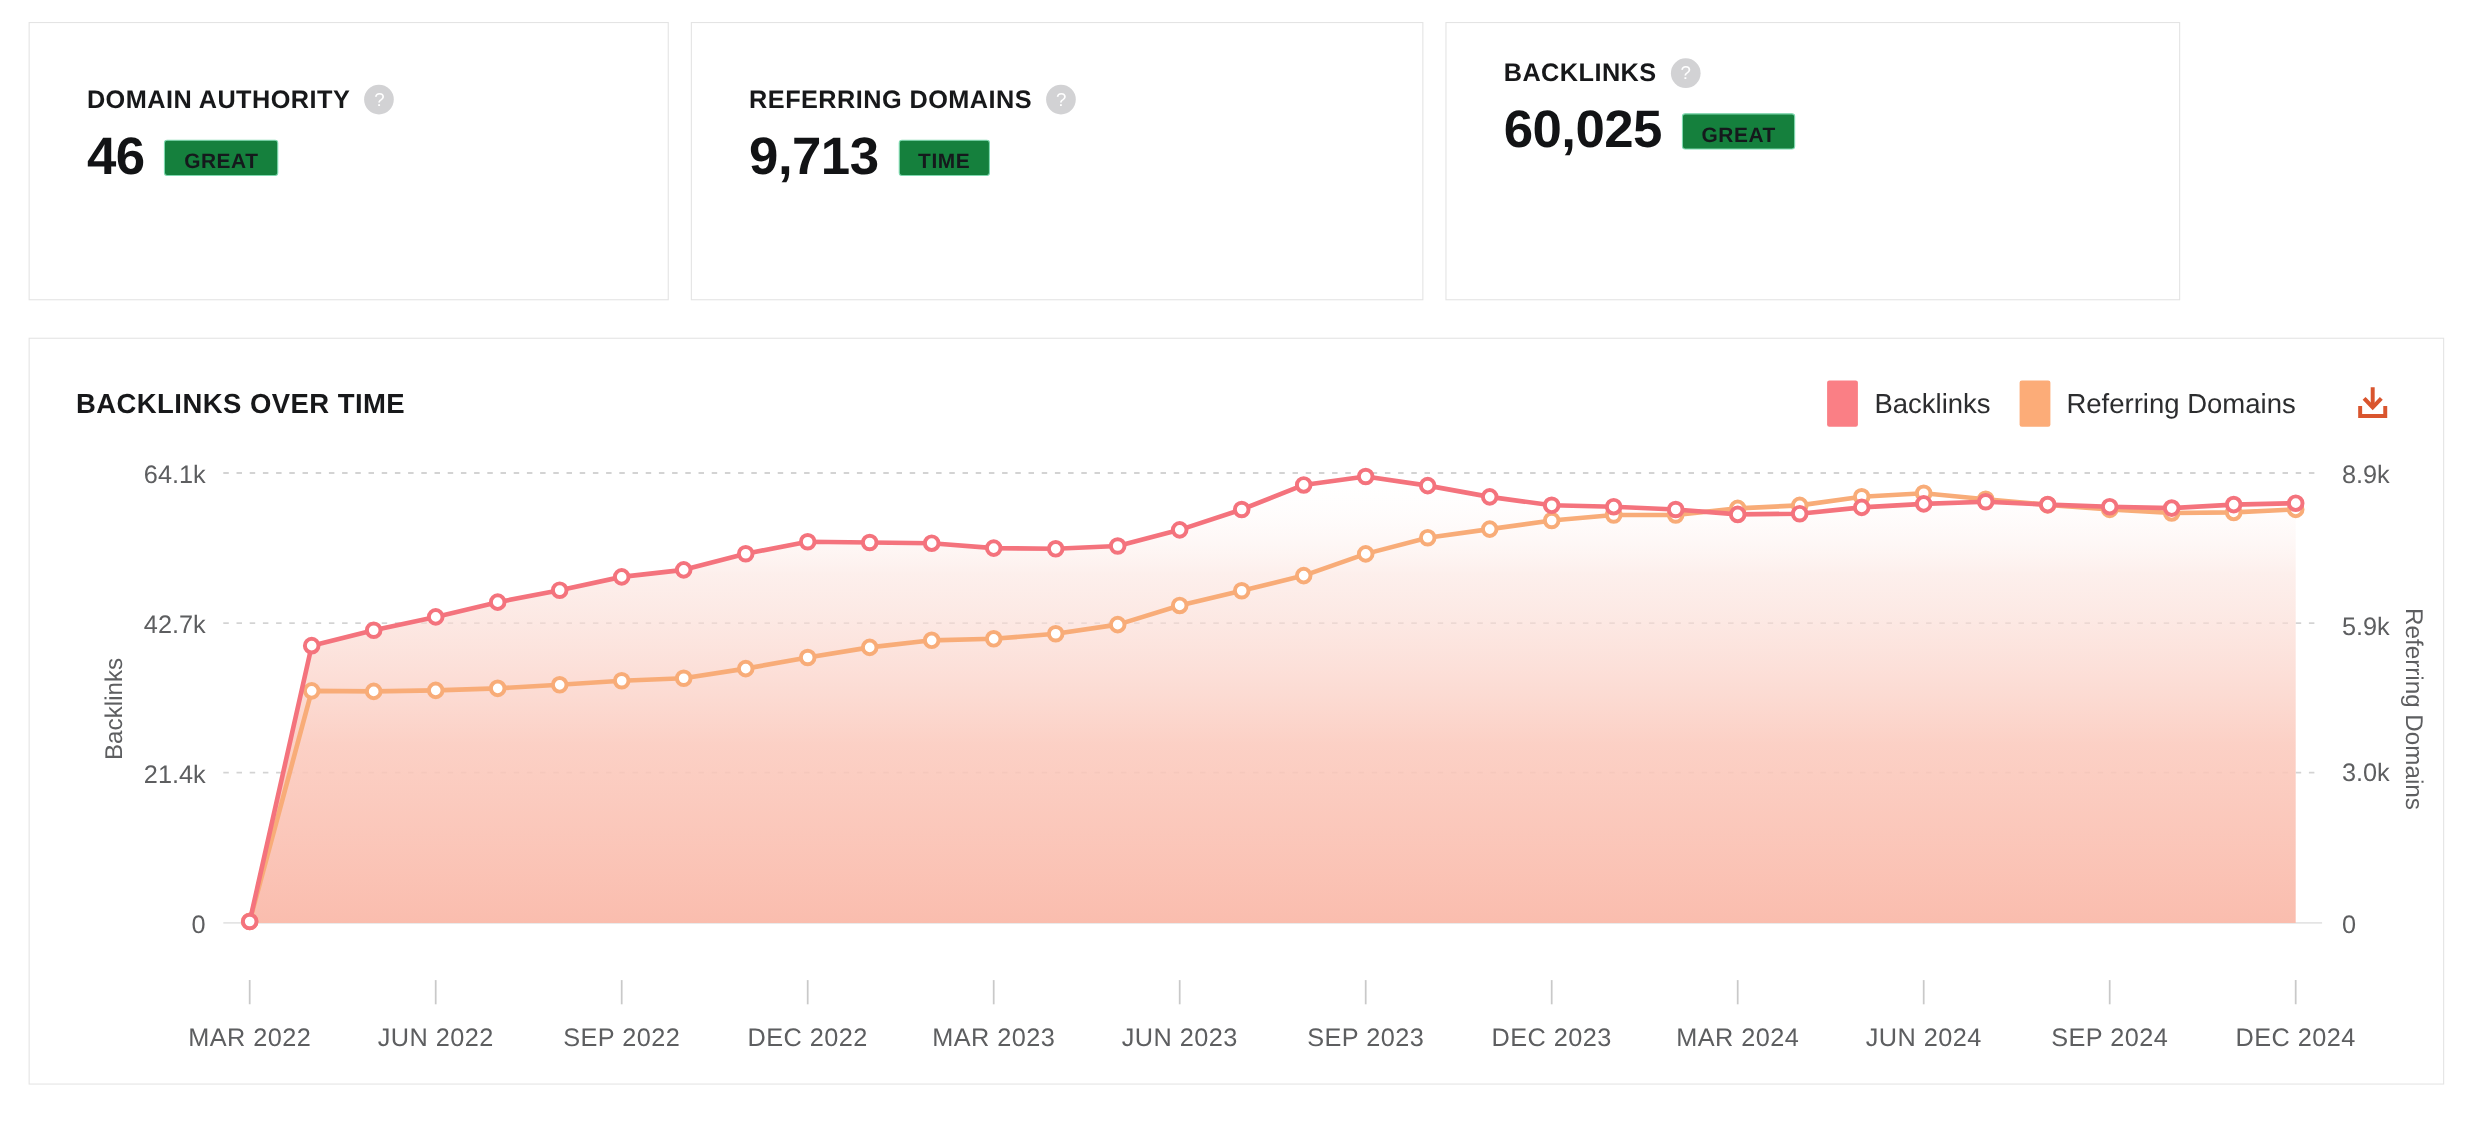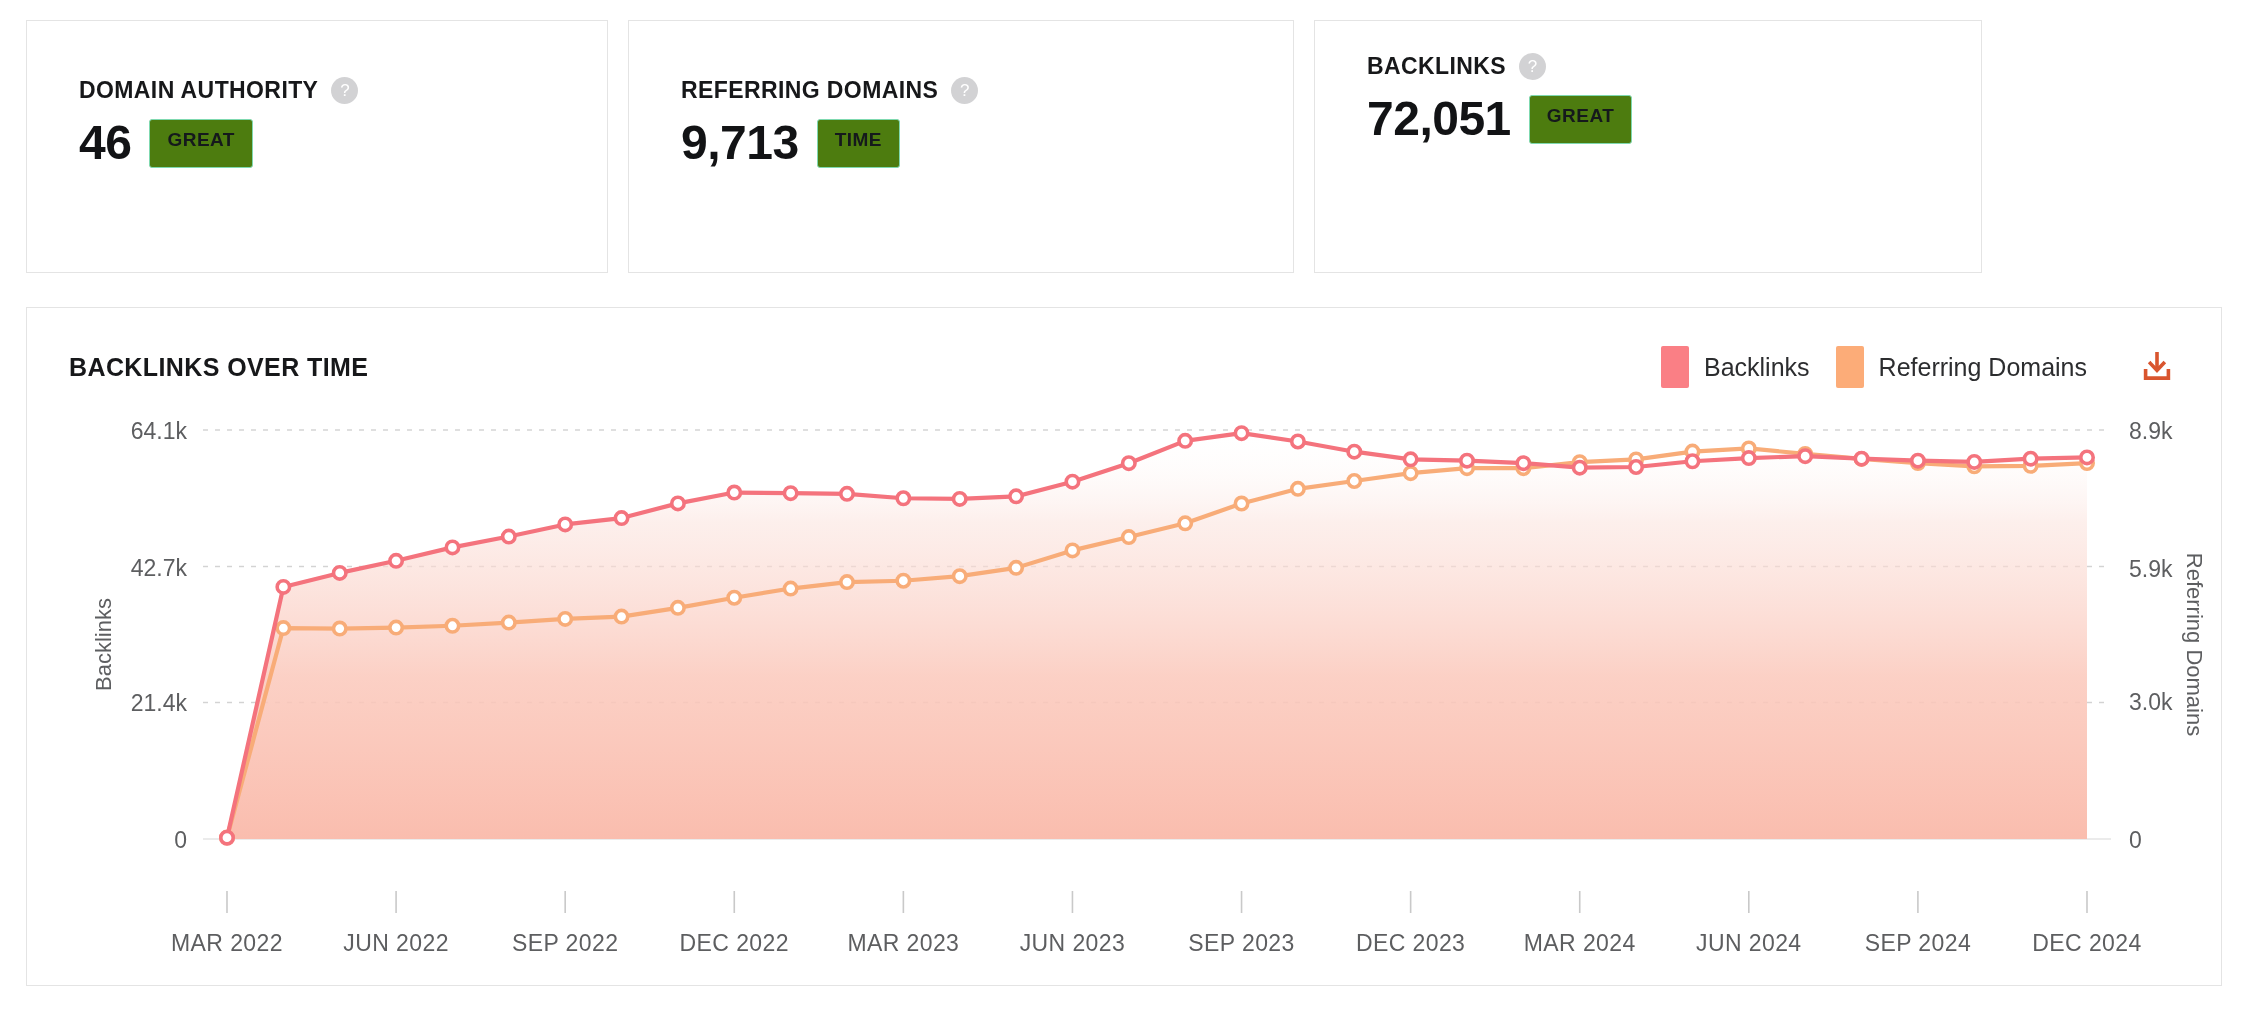--- a/index.html
+++ b/index.html
@@ -77,26 +77,26 @@
   .kpi-value {
     font-size: 48px;
     font-weight: 700;
     letter-spacing: -0.5px;
     color: #121315;
     line-height: 1.05;
   }
   .badge {
     display: inline-block;
     border: 1px solid #7fd9b0;
-    background: #4d7c0f;
+    background: #15803d;
     color: #15191c;
     font-size: 19px;
     font-weight: 700;
     letter-spacing: 0.5px;
-    padding: 9px 17px 16px 17px;
+    padding: 9px 17px 0 17px;
     border-radius: 3px;
   }
   .kpi-sub {
     margin-top: 18px;
     font-size: 25px;
     color: #2a2b2d;
     font-weight: 400;
   }
 
   
@@ -209,21 +209,21 @@
       </div>
     </div>
 
     <div class="kpi-card c3">
       <div class="kpi-inner tall">
         <div class="kpi-title-row">
           <span class="kpi-title">BACKLINKS</span>
           <span class="help-icon">?</span>
         </div>
         <div class="kpi-value-row">
-          <span class="kpi-value">72,051</span>
+          <span class="kpi-value">60,025</span>
           <span class="badge">GREAT</span>
         </div>
       </div>
     </div>
 
   </div>
 
   <div class="chart-card">
     <div class="chart-head">
       <div class="chart-title">BACKLINKS OVER TIME</div>

